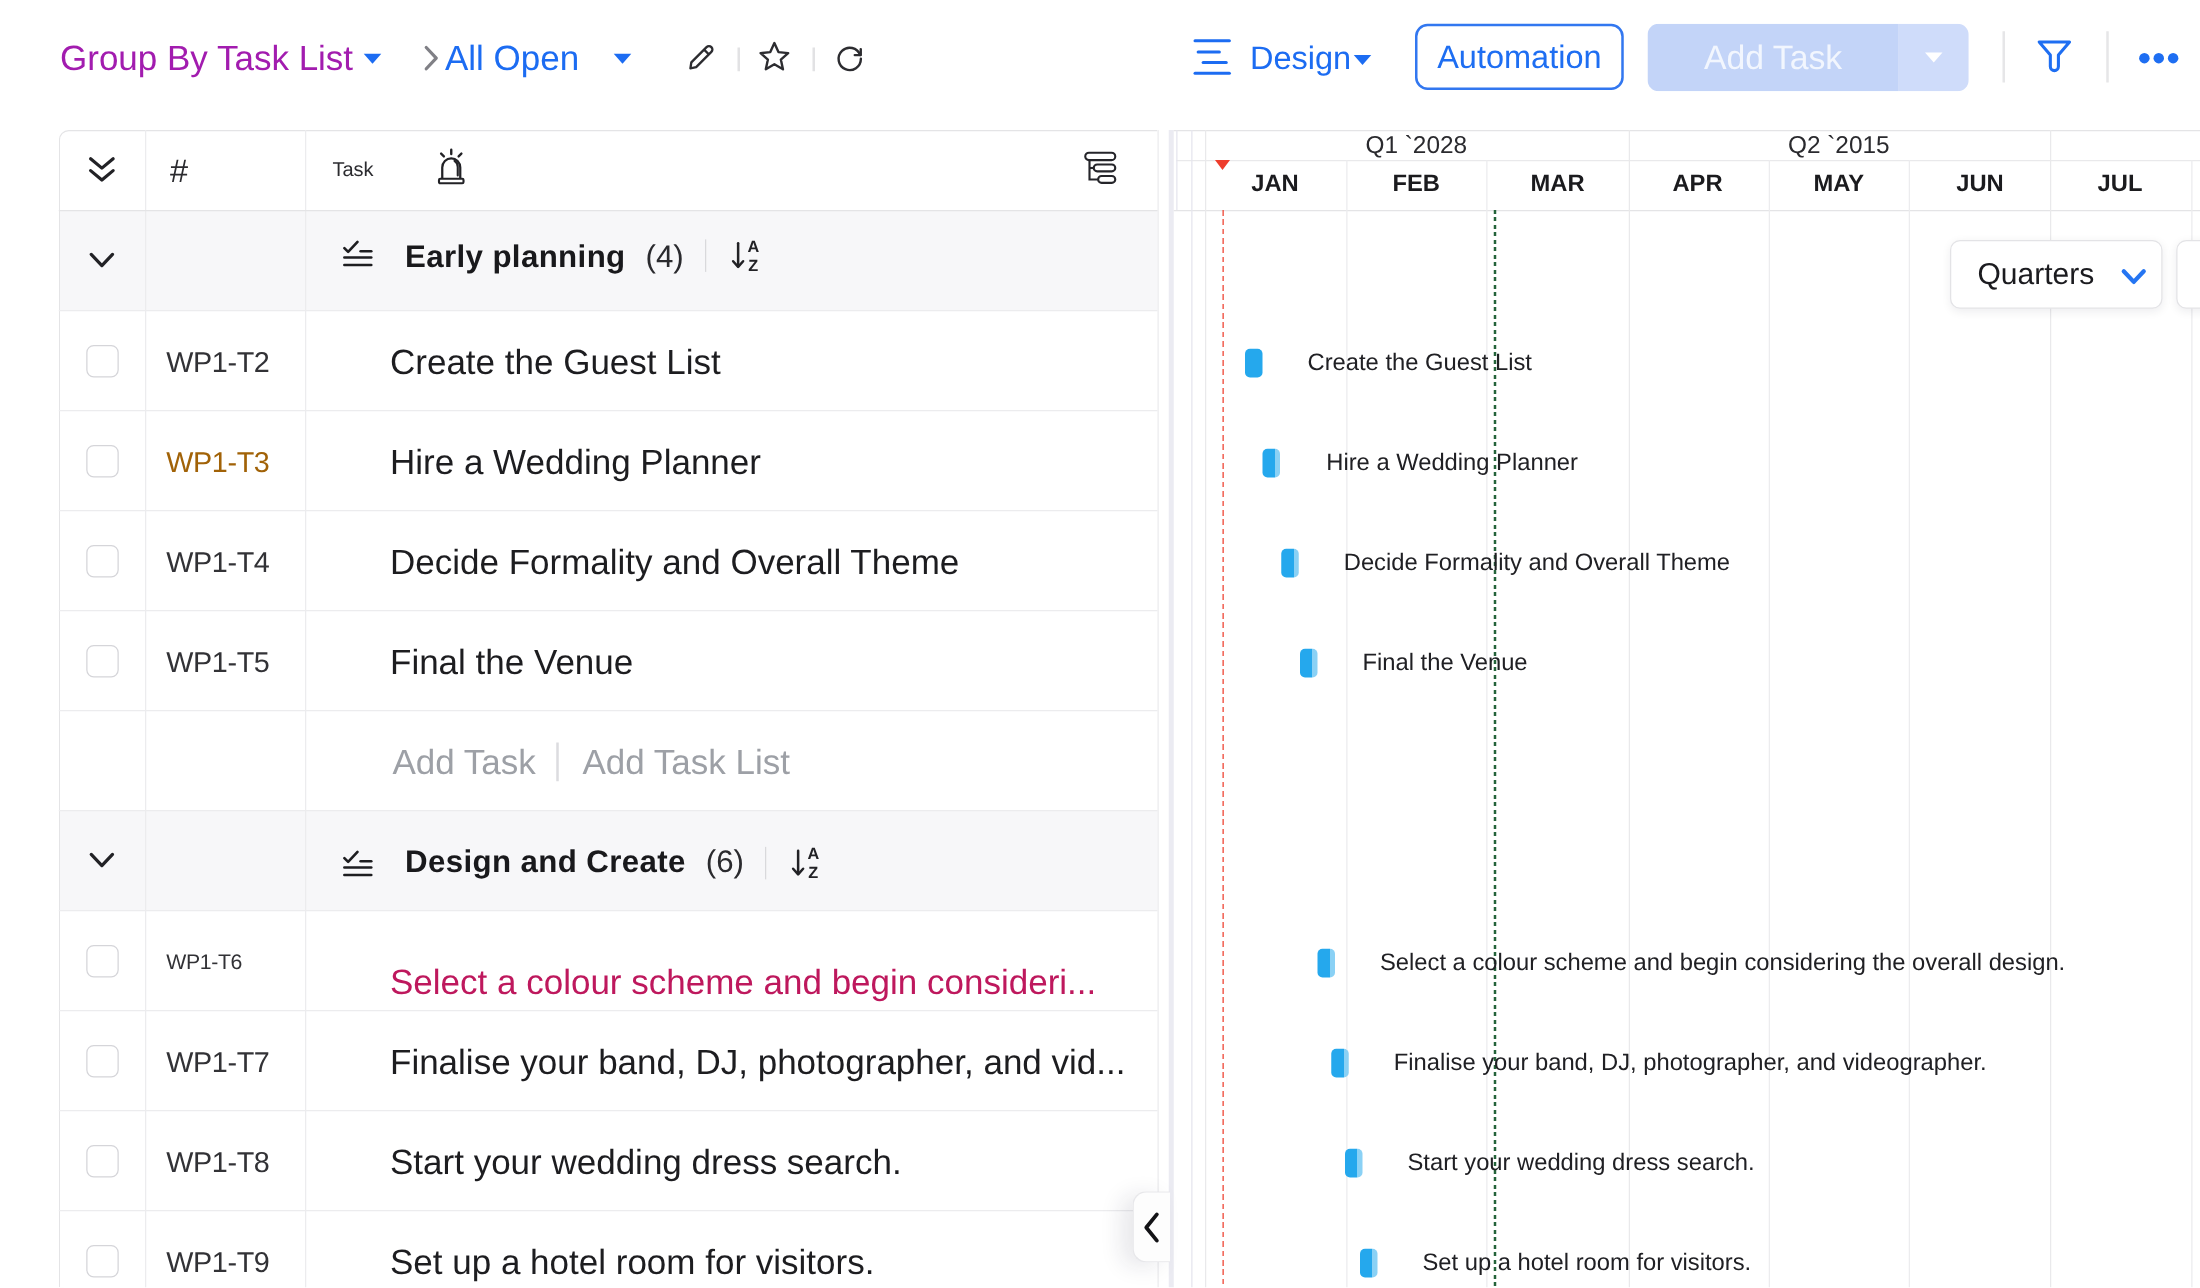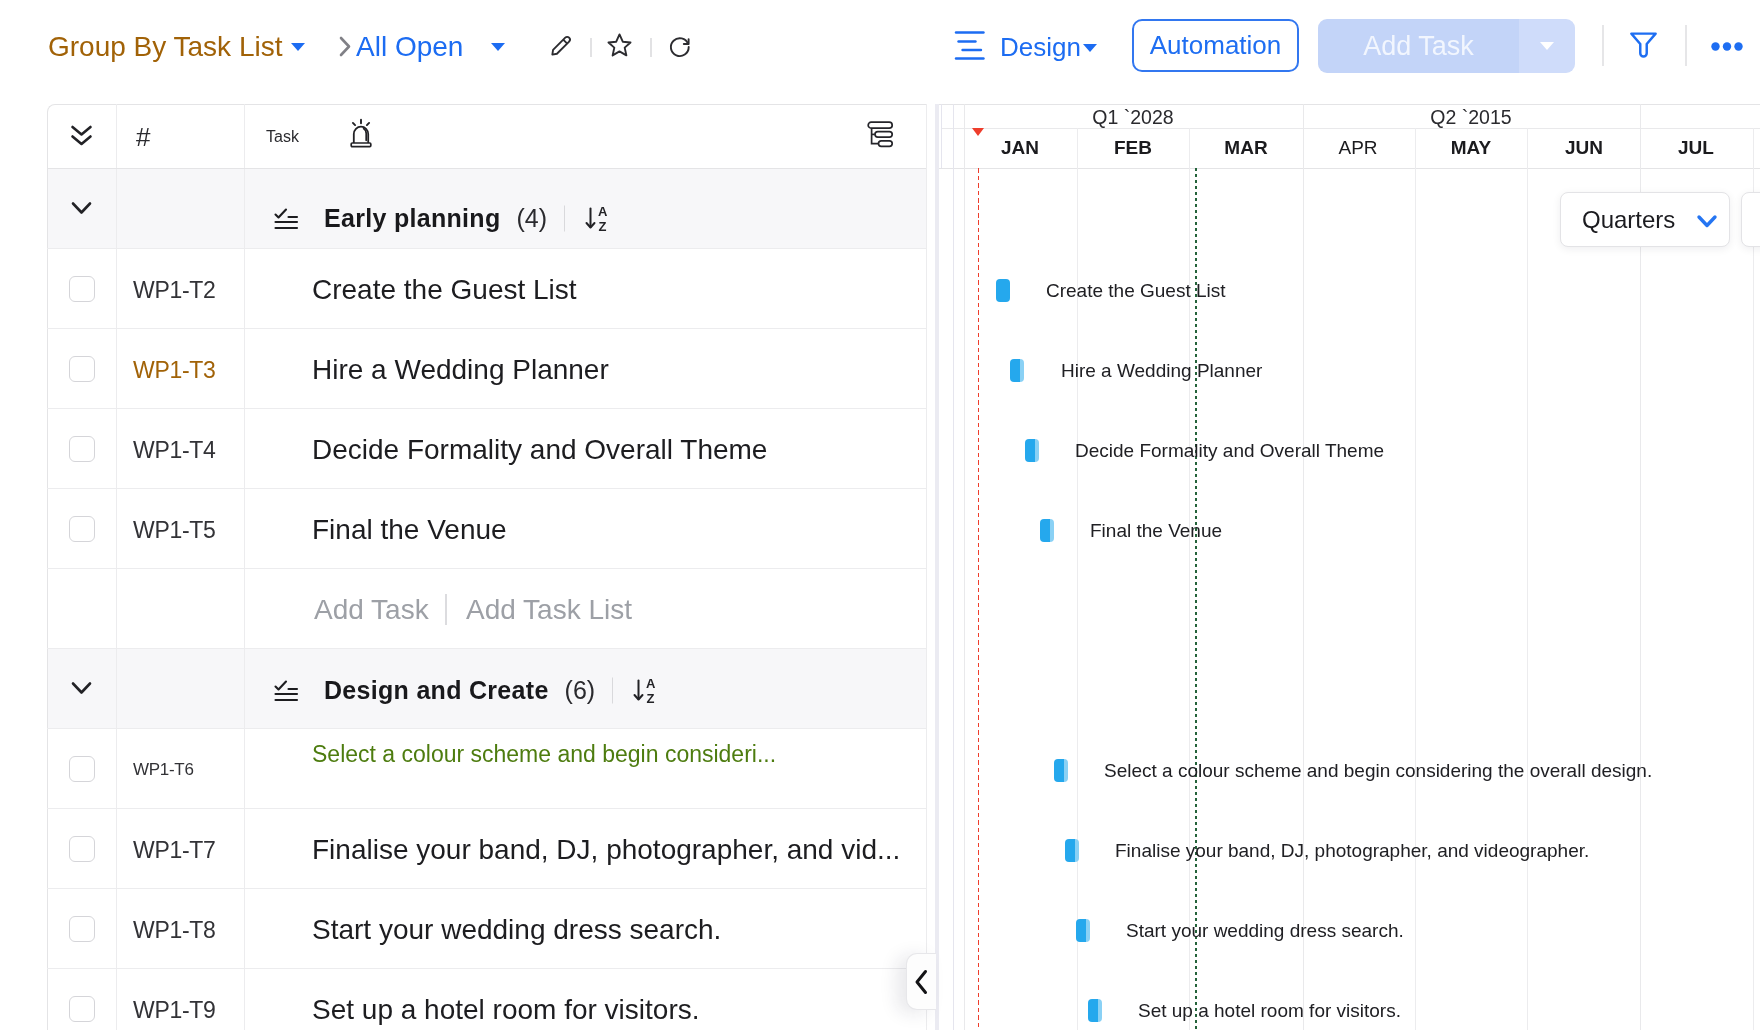--- a/index.html
+++ b/index.html
@@ -7,21 +7,21 @@
 body{position:relative}
 .abs{position:absolute}
 .vl{position:absolute;width:1px;background:#ececee}
 .hl{position:absolute;height:1px;background:#ececee}
 .ct{position:absolute;transform:translateY(-50%);white-space:nowrap}
 svg{position:absolute;overflow:visible}
 </style>
 </head>
 <body>
 
-<div class="ct" style="left:48px;top:47px;font-size:28px;color:#a16207">Group By Task List</div>
+<div class="ct" style="left:48px;top:47px;font-size:28px;color:#a21caf">Group By Task List</div>
 <div class="abs" style="left:291px;top:43px;width:0;height:0;border-left:7px solid transparent;border-right:7px solid transparent;border-top:8px solid #1c6cf2"></div>
 <svg style="left:335px;top:36px" width="20" height="21" viewBox="0 0 20 21" fill="none">
     <path d="M6 2 L14 10.5 L6 19" stroke="#808086" stroke-width="2.6" stroke-linecap="round" stroke-linejoin="round"></path>
   </svg>
 <div class="ct" style="left:356px;top:47px;font-size:28px;color:#1c6cf2">All Open</div>
 <div class="abs" style="left:491px;top:43px;width:0;height:0;border-left:7px solid transparent;border-right:7px solid transparent;border-top:8px solid #1c6cf2"></div>
 <svg style="left:549px;top:33px" width="25" height="25" viewBox="0 0 24 24" fill="none">
     <path d="M3.2 20.8 L3.9 16.2 L15.6 4.5 a2.6 2.6 0 0 1 3.7 3.7 L7.6 19.9 L3.2 20.8 Z" stroke="#2c2c30" stroke-width="1.8" stroke-linejoin="round"></path>
     <path d="M13.7 6.4 L17.7 10.4" stroke="#2c2c30" stroke-width="1.8"></path>
   </svg>
@@ -102,21 +102,21 @@
     <rect x="1.2" y="1.2" width="24" height="5.9" rx="2.95" stroke="#25252a" stroke-width="1.7"></rect>
     <rect x="8" y="10.6" width="17.2" height="5.5" rx="2.75" stroke="#25252a" stroke-width="1.7"></rect>
     <rect x="11.5" y="19.8" width="13.7" height="5.5" rx="2.75" stroke="#25252a" stroke-width="1.7"></rect>
     <path d="M4.6 7.3 V22.6 H11.3" stroke="#25252a" stroke-width="1.7" fill="none"></path>
     <path d="M4.6 13.4 H7.8" stroke="#25252a" stroke-width="1.7"></path>
   </svg>
 
 <svg style="left:71px;top:201px" width="21" height="15" viewBox="0 0 21 15" fill="none">
     <path d="M2 2.5 L10.5 11.5 L19 2.5" stroke="#222226" stroke-width="2.6" stroke-linecap="round" stroke-linejoin="round"></path>
   </svg>
-<div class="ct" style="left:274px;top:218px;display:flex;align-items:center">
+<div class="ct" style="left:274px;top:206px;display:flex;align-items:flex-start">
   <svg style="position:static" width="24" height="22" viewBox="0 0 24 22" fill="none">
       <path d="M1.5 7 L4.5 10 L12 2" stroke="#1d1d20" stroke-width="2.1" stroke-linecap="round" stroke-linejoin="round"></path>
       <path d="M14.5 9.5 H23" stroke="#1d1d20" stroke-width="2.1" stroke-linecap="round"></path>
       <path d="M1.5 14.5 H23" stroke="#1d1d20" stroke-width="2.1" stroke-linecap="round"></path>
       <path d="M1.5 20.5 H23" stroke="#1d1d20" stroke-width="2.1" stroke-linecap="round"></path>
     </svg>
   <span style="font-size:25px;font-weight:700;letter-spacing:0.3px;color:#19191c;margin-left:26px">Early planning</span>
   <span style="font-size:25px;color:#2a2a2e;margin-left:16px">(4)</span>
   <span style="width:1px;height:26px;background:#d9d9dc;margin-left:17px"></span>
   <svg style="position:static;margin-left:20px" width="25" height="26" viewBox="0 0 25 26" fill="none">
@@ -163,21 +163,21 @@
 <div class="abs" style="left:69px;top:516px;width:26px;height:26px;border:1.5px solid #d5d5d9;border-radius:6px"></div>
 <div class="ct" style="left:133px;top:530px;font-size:23px;letter-spacing:-0.3px;color:#323236">WP1-T5</div>
 <div class="ct" style="left:312px;top:530px;font-size:28px;color:#1d1d20">Final the Venue</div>
 
 <div class="ct" style="left:314px;top:610px;font-size:28px;color:#9da0a6">Add Task</div>
 <div class="abs" style="left:445px;top:594px;width:2px;height:31px;background:#dcdcdf"></div>
 <div class="ct" style="left:466px;top:610px;font-size:28px;color:#9da0a6">Add Task List</div>
 
 <div class="abs" style="left:69px;top:756px;width:26px;height:26px;border:1.5px solid #d5d5d9;border-radius:6px"></div>
 <div class="ct" style="left:133px;top:770px;font-size:17px;letter-spacing:-0.3px;color:#323236">WP1-T6</div>
-<div class="ct" style="left:312px;top:754px;font-size:23px;color:#4d7c0f">Select a colour scheme and begin consideri...</div>
+<div class="ct" style="left:312px;top:786px;font-size:28px;color:#be185d">Select a colour scheme and begin consideri...</div>
 
 <div class="abs" style="left:69px;top:836px;width:26px;height:26px;border:1.5px solid #d5d5d9;border-radius:6px"></div>
 <div class="ct" style="left:133px;top:850px;font-size:23px;letter-spacing:-0.3px;color:#323236">WP1-T7</div>
 <div class="ct" style="left:312px;top:850px;font-size:28px;color:#1d1d20">Finalise your band, DJ, photographer, and vid...</div>
 
 <div class="abs" style="left:69px;top:916px;width:26px;height:26px;border:1.5px solid #d5d5d9;border-radius:6px"></div>
 <div class="ct" style="left:133px;top:930px;font-size:23px;letter-spacing:-0.3px;color:#323236">WP1-T8</div>
 <div class="ct" style="left:312px;top:930px;font-size:28px;color:#1d1d20">Start your wedding dress search.</div>
 
 <div class="abs" style="left:69px;top:996px;width:26px;height:26px;border:1.5px solid #d5d5d9;border-radius:6px"></div>
@@ -204,21 +204,21 @@
 <div class="vl" style="left:1415px;top:128px;height:902px"></div>
 <div class="vl" style="left:1527px;top:128px;height:902px"></div>
 <div class="vl" style="left:1753px;top:128px;height:902px"></div>
 
 <div class="ct" style="left:1133px;top:117px;transform:translate(-50%,-50%);font-size:19.5px;color:#2a2a2e">Q1 `2028</div>
 <div class="ct" style="left:1471px;top:117px;transform:translate(-50%,-50%);font-size:19.5px;color:#2a2a2e">Q2 `2015</div>
 
 <div class="ct" style="left:1020px;top:148px;transform:translate(-50%,-50%);font-size:19px;font-weight:700;color:#1b1b1e">JAN</div>
 <div class="ct" style="left:1133px;top:148px;transform:translate(-50%,-50%);font-size:19px;font-weight:700;color:#1b1b1e">FEB</div>
 <div class="ct" style="left:1246px;top:148px;transform:translate(-50%,-50%);font-size:19px;font-weight:700;color:#1b1b1e">MAR</div>
-<div class="ct" style="left:1358px;top:148px;transform:translate(-50%,-50%);font-size:19px;font-weight:400;color:#1b1b1e">APR</div>
+<div class="ct" style="left:1358px;top:148px;transform:translate(-50%,-50%);font-size:19px;font-weight:700;color:#1b1b1e">APR</div>
 <div class="ct" style="left:1471px;top:148px;transform:translate(-50%,-50%);font-size:19px;font-weight:700;color:#1b1b1e">MAY</div>
 <div class="ct" style="left:1584px;top:148px;transform:translate(-50%,-50%);font-size:19px;font-weight:700;color:#1b1b1e">JUN</div>
 <div class="ct" style="left:1696px;top:148px;transform:translate(-50%,-50%);font-size:19px;font-weight:700;color:#1b1b1e">JUL</div>
 
 <div class="abs" style="left:972px;top:128px;width:0;height:0;border-left:6.5px solid transparent;border-right:6.5px solid transparent;border-top:8px solid #ee3d2c"></div>
 <div class="abs" style="left:977.5px;top:168px;width:1.8px;height:862px;background:repeating-linear-gradient(180deg,#ee3d2c 0 4.5px,transparent 4.5px 7.5px)"></div>
 
 <div class="abs" style="left:1195px;top:168px;width:1.5px;height:862px;background:repeating-linear-gradient(180deg,#24633a 0 3px,transparent 3px 6px)"></div>
 
 <div class="abs" style="left:996px;top:279px;width:14px;height:23px;border-radius:4px;background:#25a8ed"></div>

